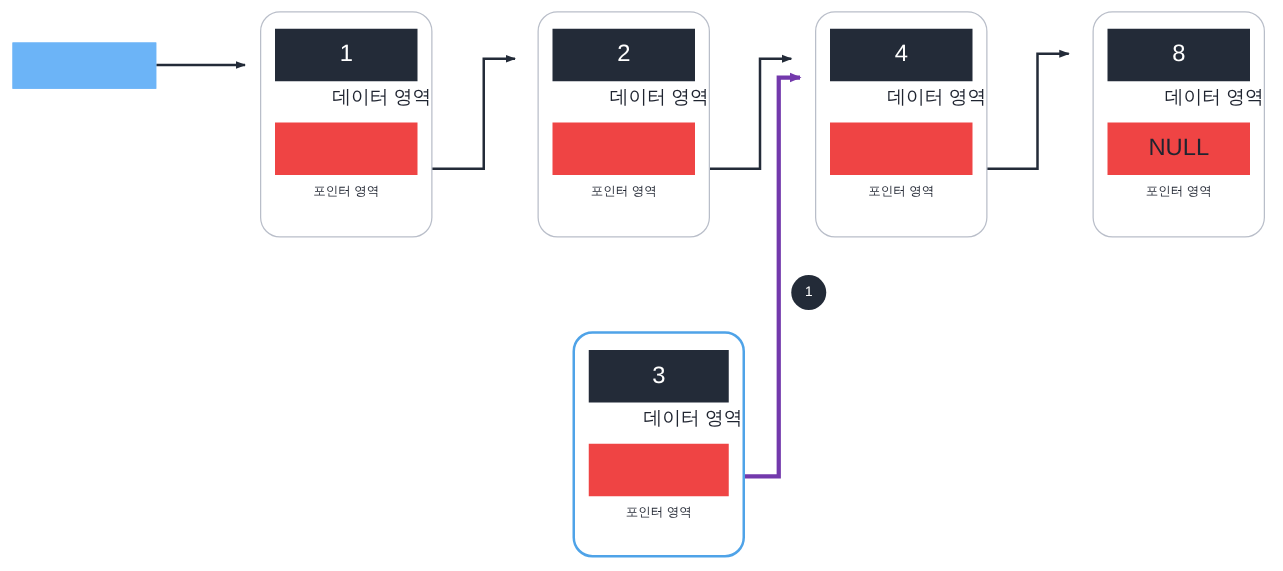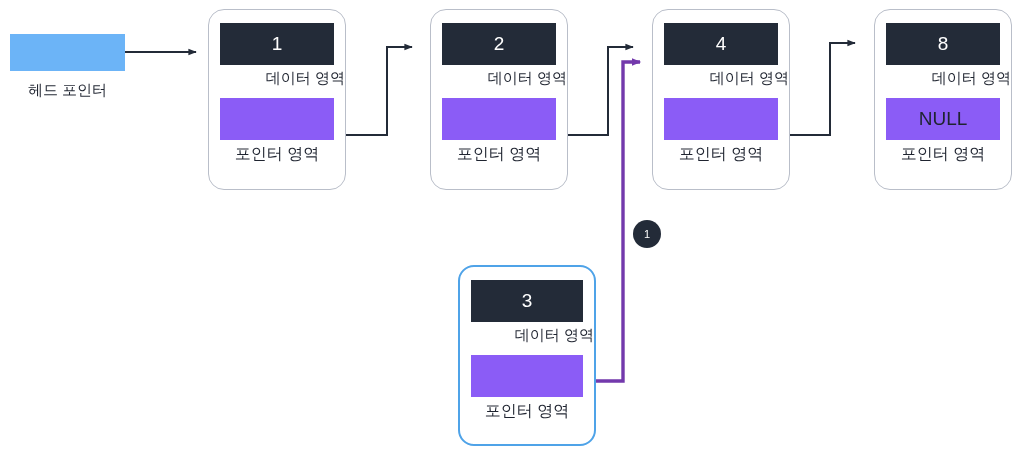--- a/index.html
+++ b/index.html
@@ -72,38 +72,38 @@
     font-size: 15px;
     line-height: 20px;
     white-space: nowrap;
   }
   .node .ptr-box {
     position: absolute;
     left: 11px;
     right: 11px;
     top: 88px;
     height: 42px;
-    background: #8b5cf6;
+    background: #ef4444;
     display: flex;
     align-items: center;
     justify-content: center;
   }
   .node .ptr-val {
     color: #1f2430;
     font-size: 19px;
     line-height: 22px;
   }
   .node .ptr-caption {
     position: absolute;
     left: 0;
     right: 0;
     top: 134px;
     text-align: center;
     color: #1f2430;
-    font-size: 16px;
+    font-size: 10px;
     line-height: 20px;
     white-space: nowrap;
   }
 
   
   #wires {
     position: absolute;
     left: 0;
     top: 0;
     width: 1026px;
@@ -159,21 +159,20 @@
       <path d="M760,135 L830,135 L830,43 L855,43" stroke="#232b38" stroke-width="2" fill="none" stroke-linejoin="miter" marker-end="url(#arrowDark)"></path>
     </g>
 
     <g>
       <circle cx="574" cy="381" r="6.5" fill="#7339AC"></circle>
       <path d="M574,381 L623,381 L623,62 L640,62" stroke="#7339AC" stroke-width="3.4" fill="none" stroke-linejoin="miter" marker-end="url(#arrowPurple)"></path>
     </g>
   </svg>
 
   <div class="head-box" style="left:10px; top:34px; width:115px; height:37px;"></div>
-  <div class="head-label" style="left:10px; top:80px; width:115px;">헤드 포인터</div>
 
   <div class="node" style="left:208px; top:9px; width:138px; height:181px;">
     <div class="data-box">
       <span class="data-val">1</span>
     </div>
     <div class="data-caption">데이터 영역</div>
     <div class="ptr-box">
       <span class="ptr-val"></span>
     </div>
     <div class="ptr-caption">포인터 영역</div>

